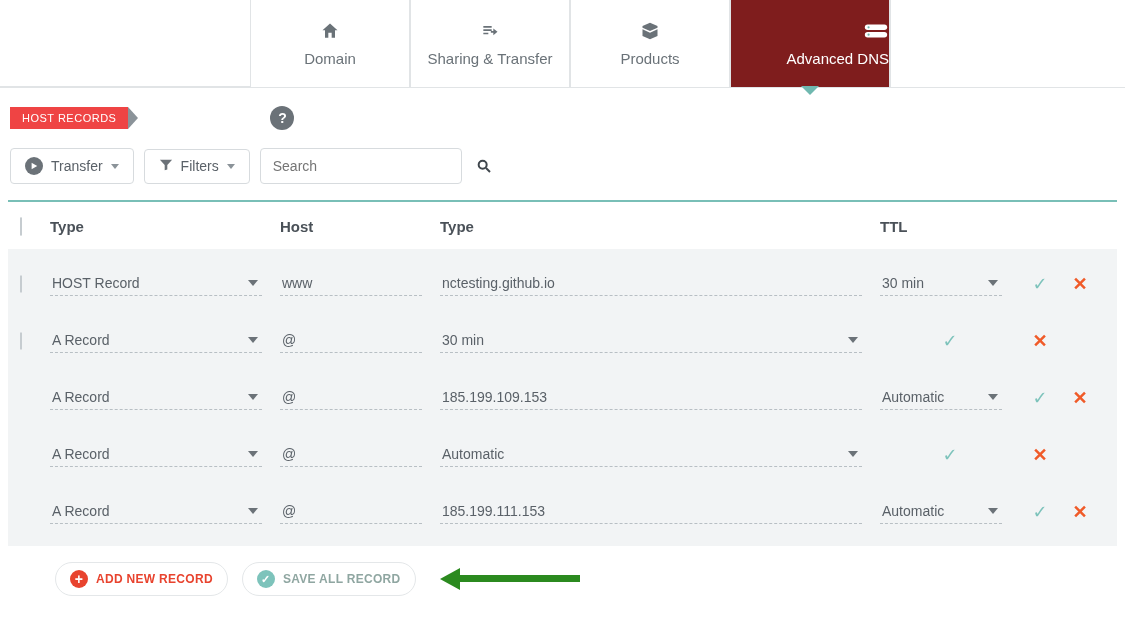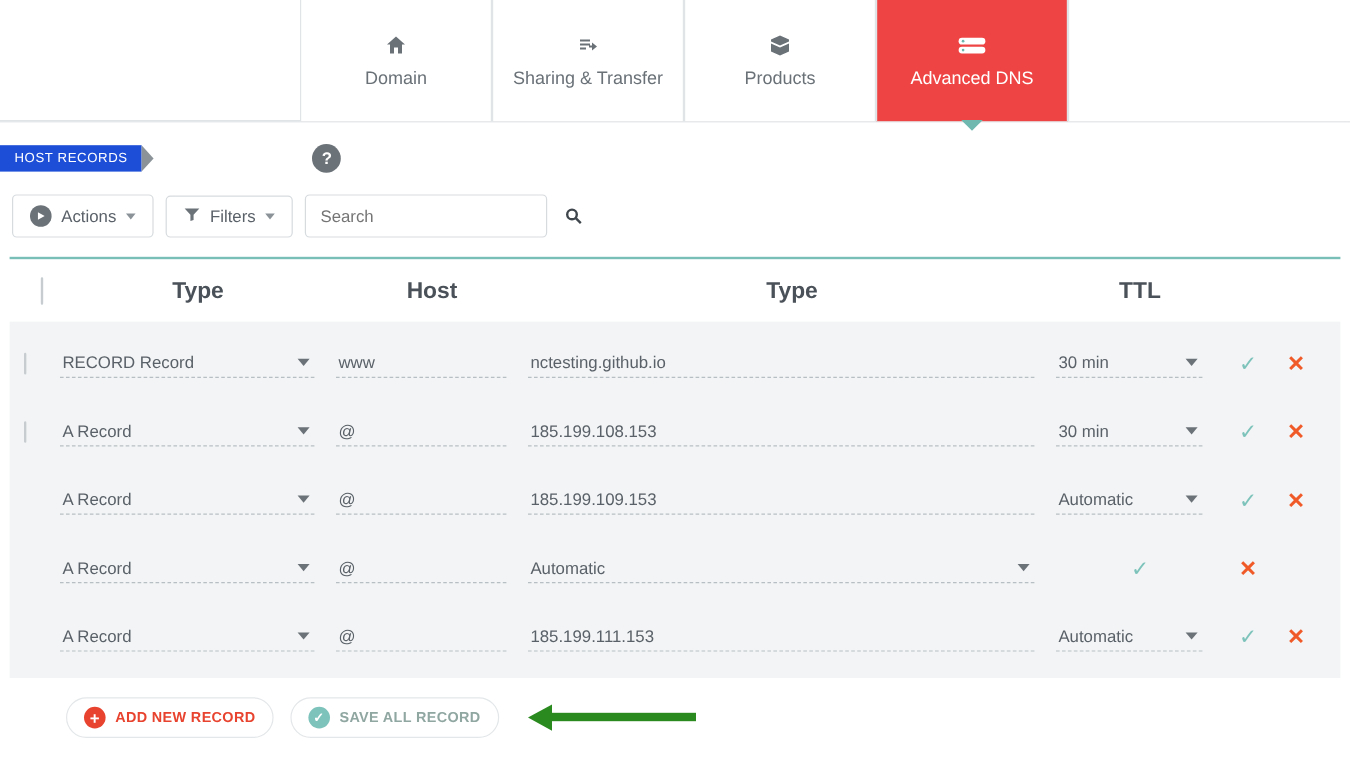--- a/index.html
+++ b/index.html
@@ -8,39 +8,40 @@
       background: #fff;
       color: #4a5158;
       font-size: 14px;
       width: 1125px;
     }
     
     .tabs {
       display: flex;
       border-bottom: 1px solid #e1e4e6;
       background: #fff;
-      height: 102px;
+      height: 88px;
     }
     .tab-spacer-left { width: 250px; border-bottom: 1px solid #e1e4e6; }
     .tab {
       flex: 0 0 160px;
       display: flex;
       flex-direction: column;
       align-items: center;
       justify-content: center;
       border-left: 1px solid #e1e4e6;
       border-right: 1px solid #e1e4e6;
       cursor: pointer;
       color: #6a7278;
       gap: 8px;
       position: relative;
     }
     .tab.active {
-      background: #ef4444;
+      background: #7f1d1d;
       color: #fff;
+      align-items: flex-end;
     }
     .tab.active::after {
       content: "";
       position: absolute;
       bottom: -8px;
       left: 50%;
       transform: translateX(-50%);
       width: 0; height: 0;
       border-left: 9px solid transparent;
       border-right: 9px solid transparent;
@@ -51,27 +52,28 @@
     .tab-spacer-right { flex: 1; border-left: 1px solid #e1e4e6; }
 
     
     .section-row {
       display: flex;
       align-items: center;
       padding: 18px 10px 10px 0;
       gap: 12px;
     }
     .host-records-tag {
-      background: #1d4ed8;
+      background: #ef4444;
       color: #fff;
       font-size: 11px;
       letter-spacing: 0.5px;
       padding: 5px 12px;
       position: relative;
       display: inline-block;
+      margin-left: 10px;
     }
     .host-records-tag::after {
       content: "";
       position: absolute;
       right: -10px;
       top: 0;
       border-top: 11px solid transparent;
       border-bottom: 11px solid transparent;
       border-left: 10px solid #8b9399;
     }
@@ -149,22 +151,21 @@
       border-top: 2px solid #79bfb7;
       margin: 0 8px;
     }
     .thead {
       display: grid;
       grid-template-columns: 42px 230px 160px 440px 140px 40px 40px;
       align-items: center;
       padding: 16px 0 14px 0;
       color: #4a5158;
       font-weight: 600;
-      font-size: 19px;
-      text-align: center;
+      font-size: 15px;
     }
     .tbody {
       background: #f2f4f5;
       padding: 6px 0 6px 0;
     }
     .trow {
       display: grid;
       grid-template-columns: 42px 230px 160px 440px 140px 40px 40px;
       align-items: center;
       padding: 16px 0;
@@ -313,21 +314,21 @@
   <span class="help-circle">?</span>
 </div>
 
 <div class="toolbar">
   <button class="btn">
     <span class="btn-icon-circle">
       <svg width="8" height="8" viewBox="0 0 10 10" fill="#fff">
           <path d="M2 1l7 4-7 4z"></path>
         </svg>
     </span>
-    <span>Actions</span>
+    <span>Transfer</span>
     <span class="caret-down"></span>
   </button>
 
   <button class="btn">
     <span class="funnel">
       <svg width="14" height="14" viewBox="0 0 16 16" fill="#6b7278">
           <path d="M1 2h14l-5.5 6v5l-3 1v-6z"></path>
         </svg>
     </span>
     <span>Filters</span>
@@ -353,33 +354,32 @@
     <div>Type</div>
     <div>TTL</div>
     <div></div>
       <div></div>
   </div>
 
   <div class="tbody">
 
     <div class="trow">
       <div><span class="checkbox"></span></div>
-      <div class="field has-caret"><span>RECORD Record</span></div>
+      <div class="field has-caret"><span>HOST Record</span></div>
       <div class="field"><span>www</span></div>
       <div class="field"><span>nctesting.github.io</span></div>
       <div class="field has-caret"><span>30 min</span></div>
       <div class="row-action check-ok">✓</div>
       <div class="row-action x-cancel">✕</div>
     </div>
 
     <div class="trow">
       <div><span class="checkbox"></span></div>
       <div class="field has-caret"><span>A Record</span></div>
       <div class="field"><span>@</span></div>
-      <div class="field"><span>185.199.108.153</span></div>
       <div class="field has-caret"><span>30 min</span></div>
       <div class="row-action check-ok">✓</div>
       <div class="row-action x-cancel">✕</div>
     </div>
 
     <div class="trow">
       <div></div>
       <div class="field has-caret"><span>A Record</span></div>
       <div class="field"><span>@</span></div>
       <div class="field"><span>185.199.109.153</span></div>

